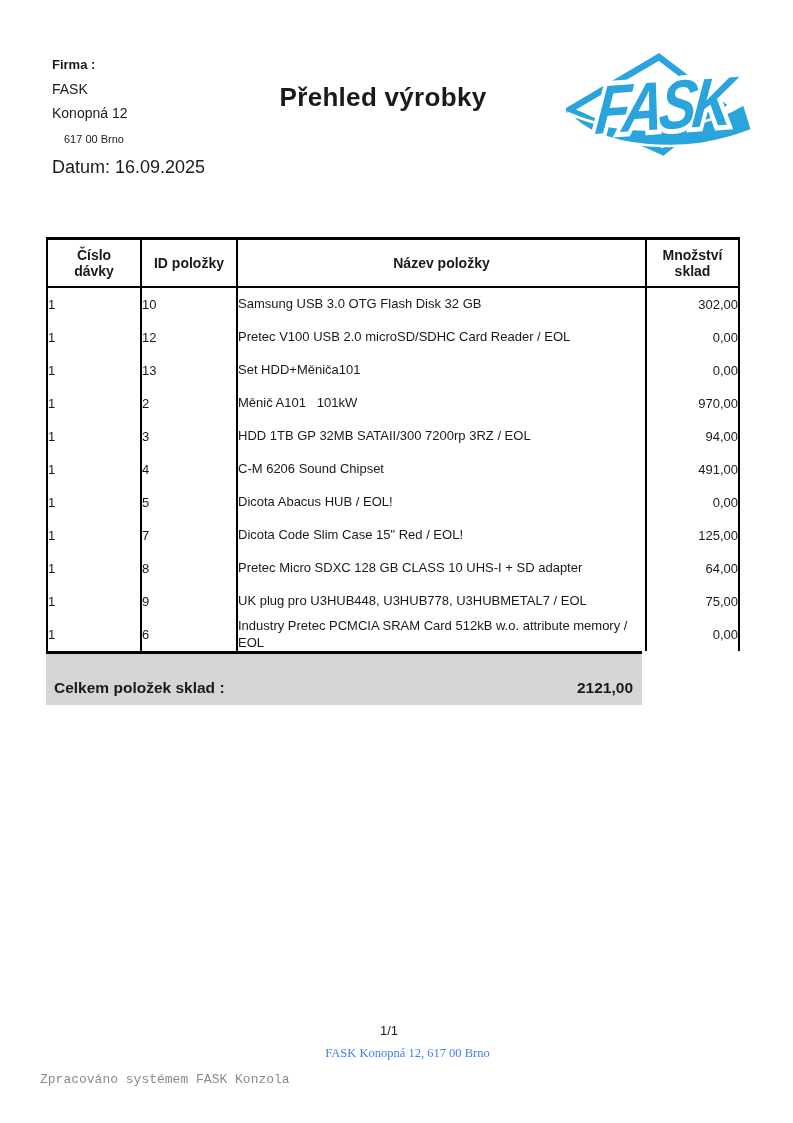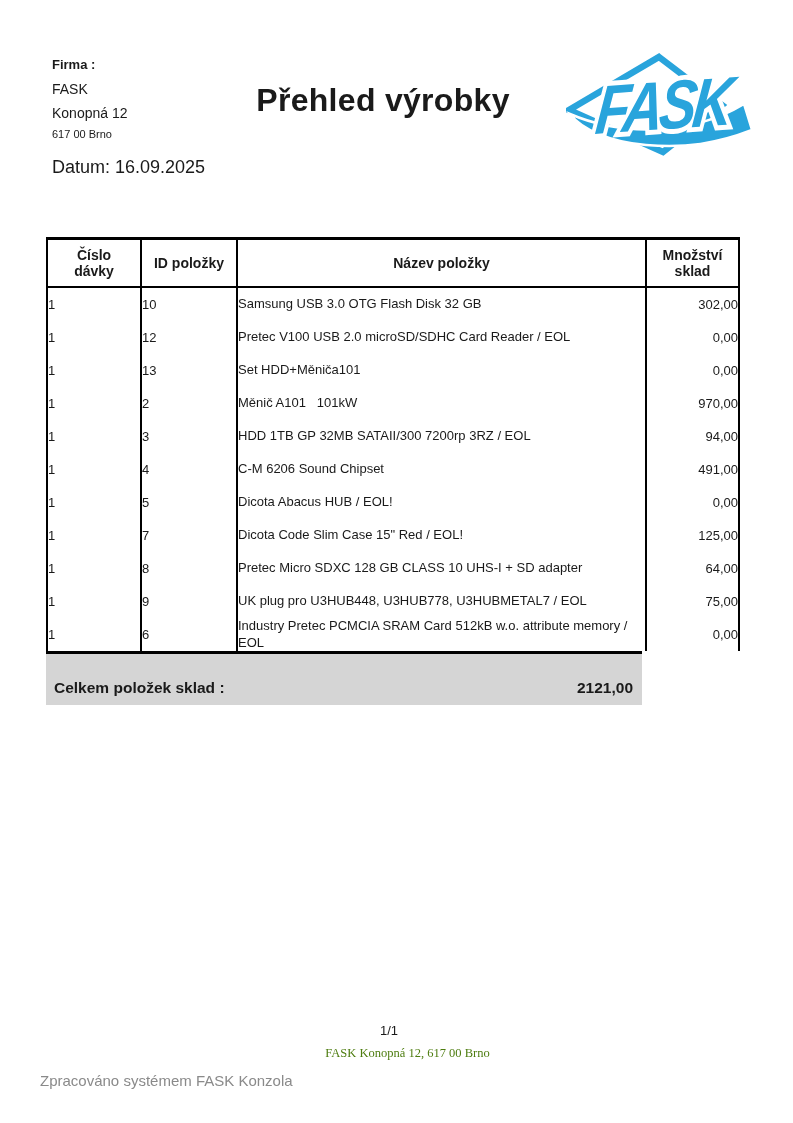--- a/index.html
+++ b/index.html
@@ -7,26 +7,26 @@
     position:relative; width:793px; height:1123px; background:#ffffff;
     font-family:"Liberation Sans","DejaVu Sans",sans-serif; color:#1a1a1a;
     overflow:hidden;
   }
 
   
   .company { position:absolute; left:52px; top:57px; }
   .company .c-label  { font-size:13px; font-weight:bold; margin:0 0 9px 0; }
   .company .c-name   { font-size:14px; margin:0 0 8px 0; }
   .company .c-street { font-size:14px; margin:0 8px 7px 0; }
-  .company .c-city   { font-size:11px; margin:0; }
+  .company .c-city   { font-size:11px; margin:12px; }
   .date-line { position:absolute; left:52px; top:157px; font-size:18px; }
 
   .doc-title {
     position:absolute; left:0; top:82px; width:766px; text-align:center;
-    font-size:32px; font-weight:bold; letter-spacing:0.3px;
+    font-size:26px; font-weight:bold; letter-spacing:0.3px;
   }
   .doc-subtitle {
     position:absolute; left:0; top:152px; width:766px; text-align:center;
     font-size:21px; font-weight:bold;
   }
 
   .logo { position:absolute; left:566px; top:52px; width:190px; height:115px; }
 
   
   .report { position:absolute; left:46px; top:237px; width:596px; }
@@ -53,24 +53,24 @@
   }
 
   
   .page-number {
     position:absolute; top:1023px; left:0; width:778px; text-align:center;
     font-size:13px;
   }
   .address-line {
     position:absolute; top:1046px; left:0; width:100%; text-align:center;
     box-sizing:border-box; padding-left:22px;
-    font-family:"Liberation Serif","DejaVu Serif",serif; font-size:12.5px; color:#4d7c0f;
+    font-family:"Liberation Serif","DejaVu Serif",serif; font-size:12.5px; color:#3b82f6;
   }
   .generator-note {
-    position:absolute; left:40px; top:1072px; font-size:15px; color:#8a8a8a;
+    position:absolute; left:40px; top:1072px; font-size:13px; color:#8a8a8a;font-family:Liberation Mono, monospace;
   }
 </style>
 </head>
 <body>
 
 <div class="page">
 
   <div class="company">
     <p class="c-label">Firma :</p>
     <p class="c-name">FASK</p>

